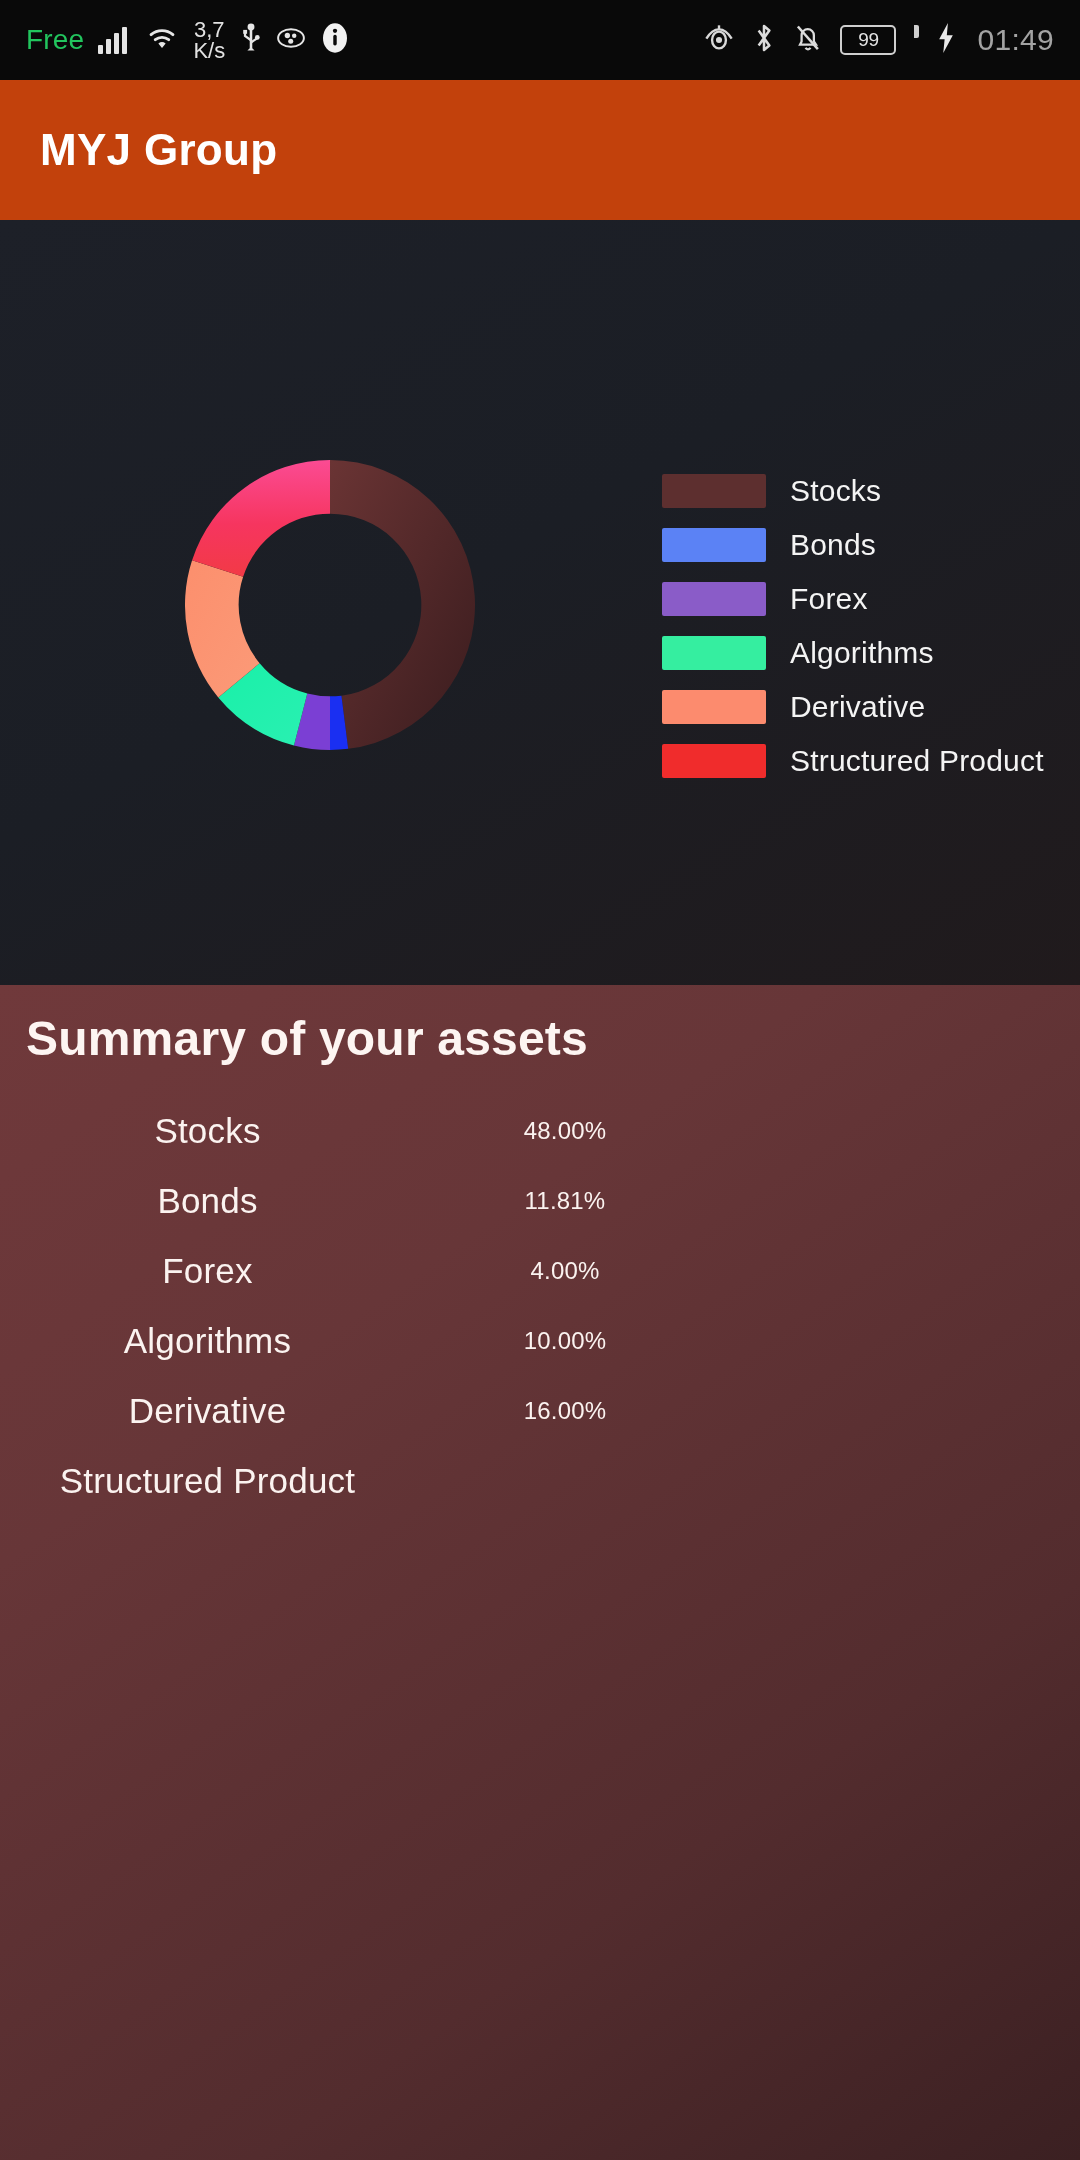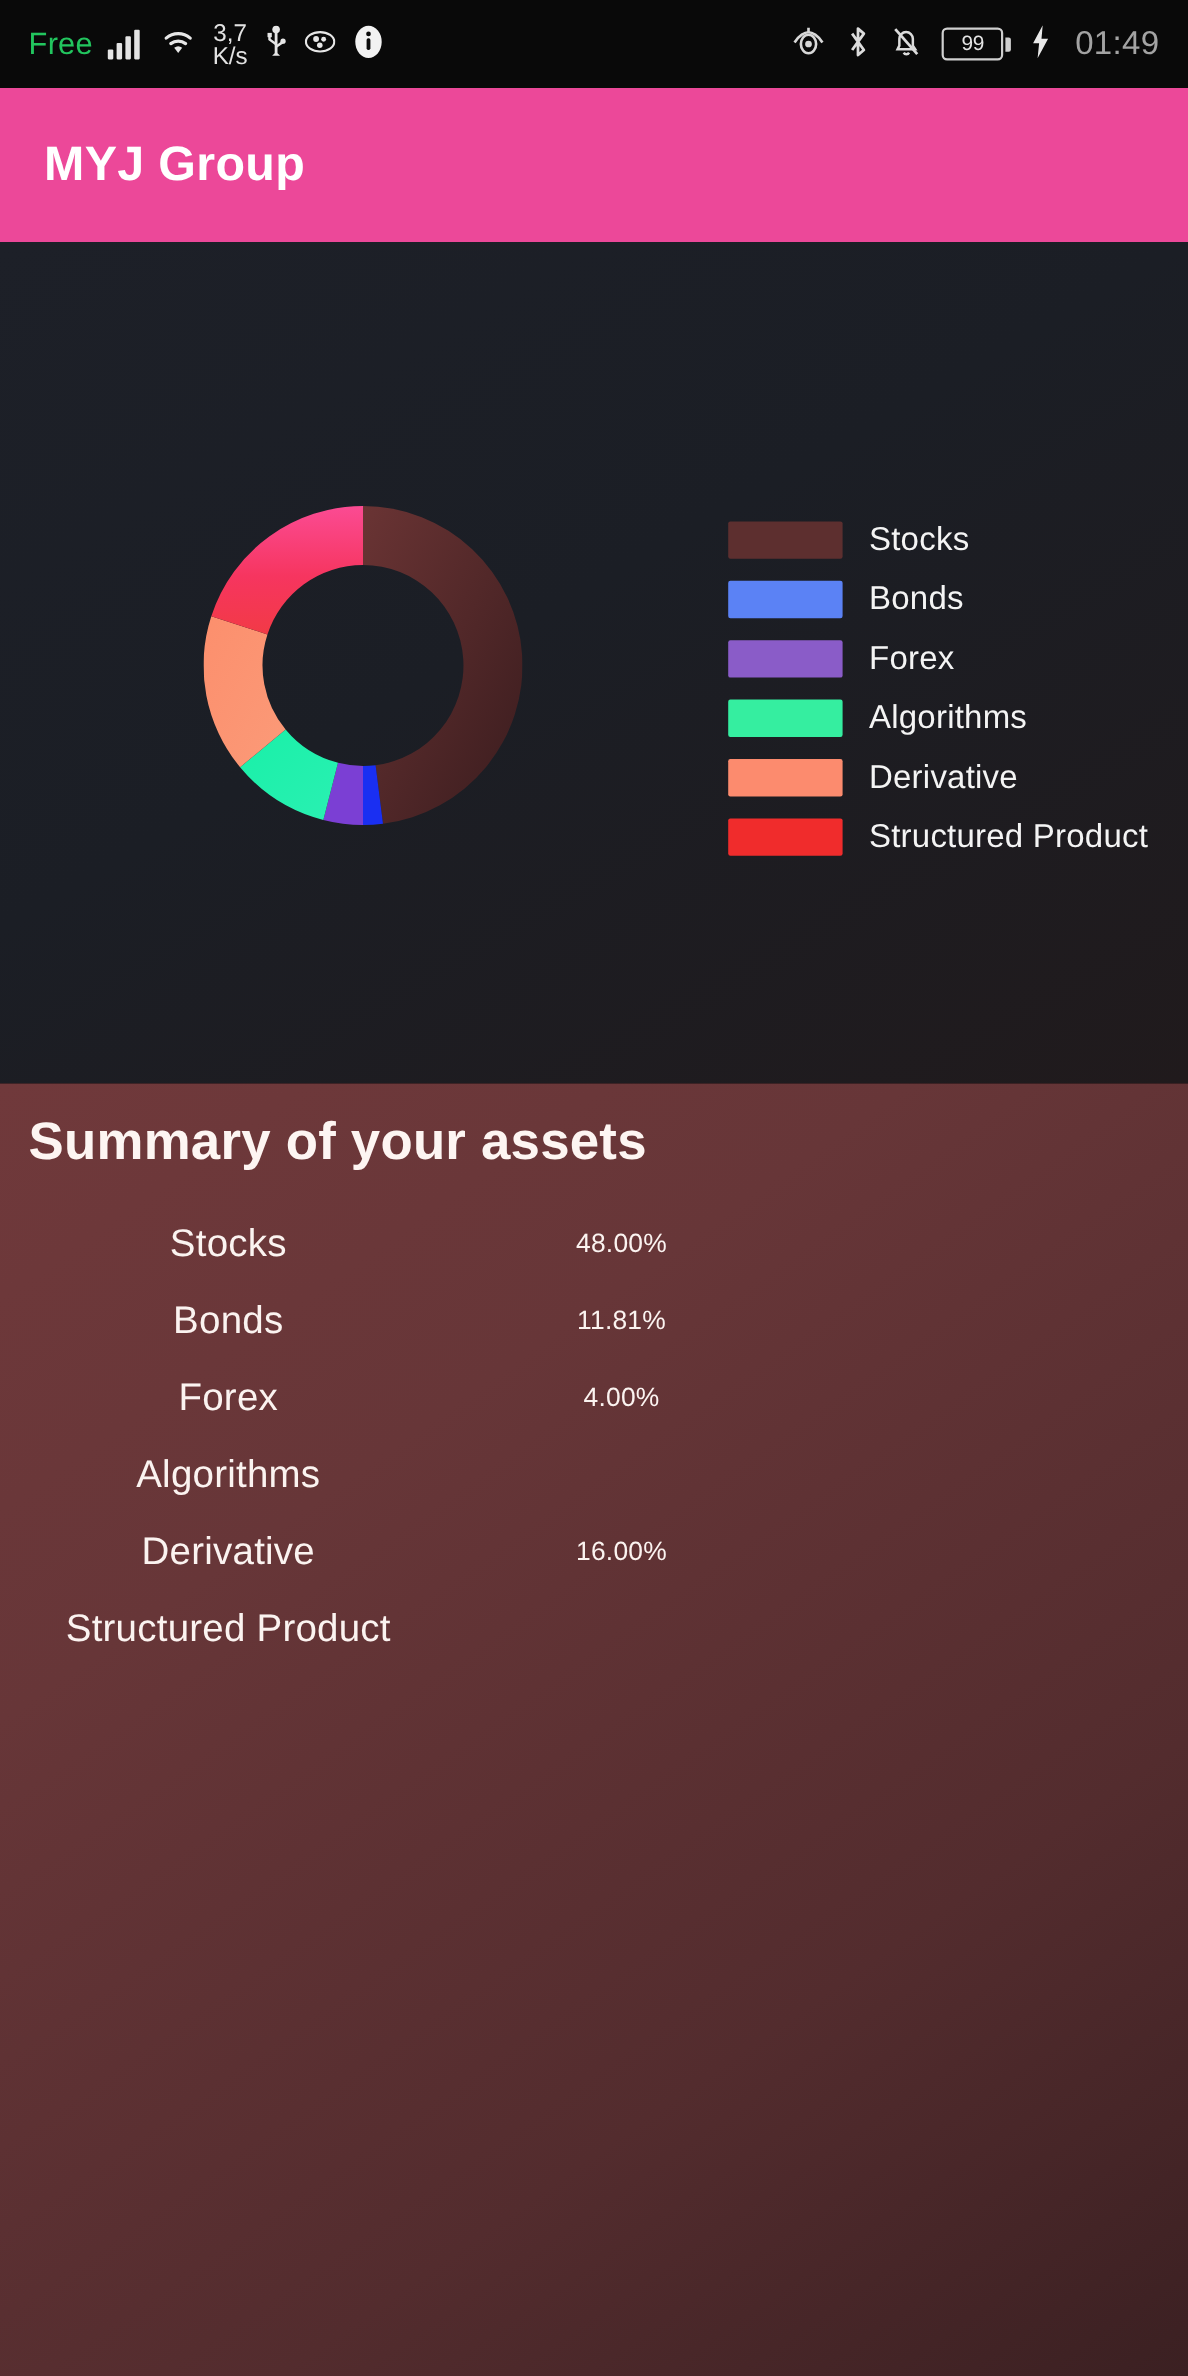--- a/index.html
+++ b/index.html
@@ -30,28 +30,28 @@
   .signal i:nth-child(1){height:9px;}
   .signal i:nth-child(2){height:15px;}
   .signal i:nth-child(3){height:21px;}
   .signal i:nth-child(4){height:27px;}
 
   .batt{
     width:56px;height:30px;border:2.5px solid #cfcfcf;border-radius:5px;
     display:flex;align-items:center;justify-content:center;
     font-size:19px;color:#e4e4e4;letter-spacing:-.3px;
   }
-  .battwrap{display:flex;align-items:center;gap:2px;}
+  .battwrap{display:flex;gap:18px;}
   .battnub{width:5px;height:13px;background:#cfcfcf;border-radius:0 2px 2px 0;}
   .sb-time{ font-size:30px; color:#a3a3a3; letter-spacing:.3px; margin-left:4px;}
 
   
   .appbar{
     position:absolute; top:80px; left:0; width:1080px; height:140px;
-    background:#ec4899;
+    background:#c2410c;
     display:flex; align-items:center; padding-left:40px;
   }
   .app-title{ color:#ffffff; font-size:44px; font-weight:bold; letter-spacing:.3px; }
 
   
   .chartpanel{
     position:absolute; top:220px; left:0; width:1080px; height:765px;
     background:linear-gradient(150deg,#1d2028 0%,#1b1e25 45%,#201a1c 100%);
   }
   .donut{ position:absolute; left:185px; top:240px; width:290px; height:290px; }
@@ -269,20 +269,21 @@
       <div class="summary-row">
         <span class="sr-label">Bonds</span>
         <span class="sr-value">11.81%</span>
       </div>
       <div class="summary-row">
         <span class="sr-label">Forex</span>
         <span class="sr-value">4.00%</span>
       </div>
       <div class="summary-row">
         <span class="sr-label">Algorithms</span>
+        <span class="sr-value">10.00%</span>
       </div>
       <div class="summary-row">
         <span class="sr-label">Derivative</span>
         <span class="sr-value">16.00%</span>
       </div>
       <div class="summary-row">
         <span class="sr-label">Structured Product</span>
       </div>
     </div>
   </div>

